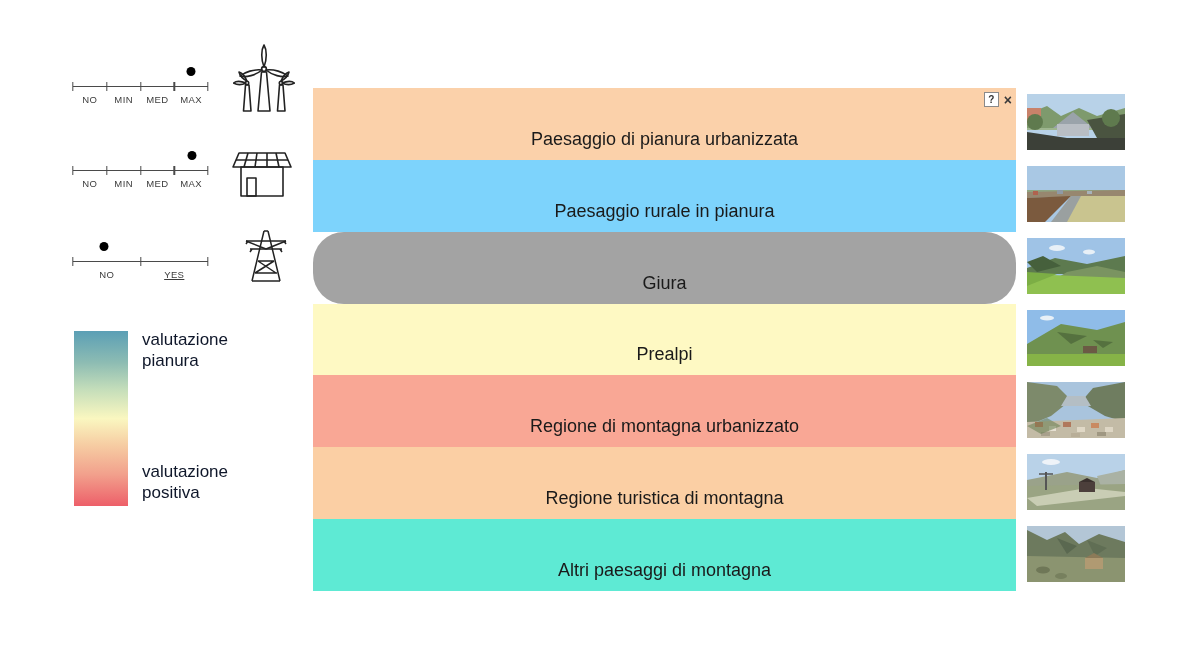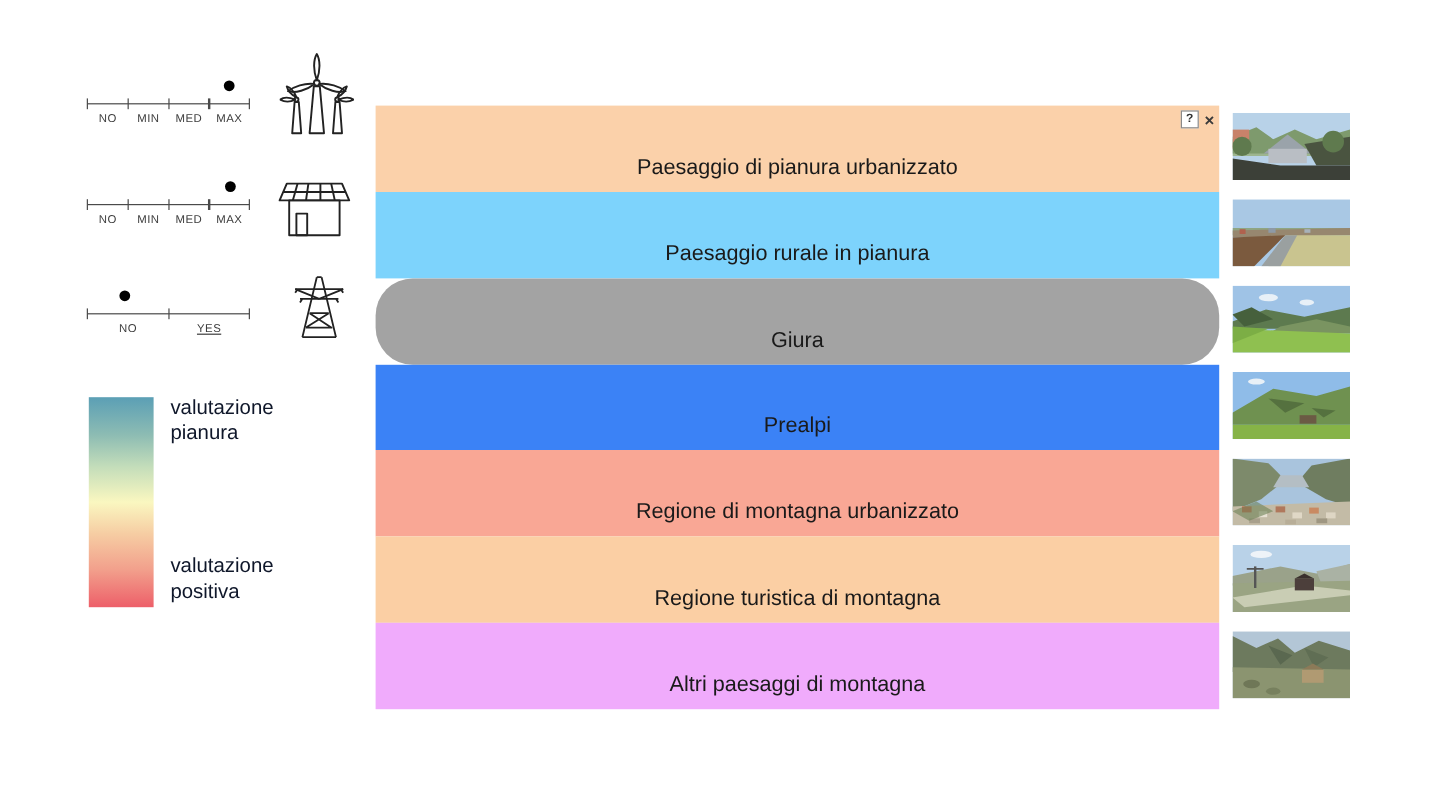--- a/index.html
+++ b/index.html
@@ -146,38 +146,38 @@
     <div>valutazione</div>
     <div>positiva</div>
   </div>
 
   <div class="chart">
     <div class="chart-controls">
       <button class="help-btn">?</button>
       <span class="close-btn">×</span>
     </div>
     <div class="band" style="background-color: rgb(251, 209, 170);">
-      <span class="band-label">Paesaggio di pianura urbanizzato</span>
+      <span class="band-label">Paesaggio di pianura urbanizzata</span>
     </div>
     <div class="band" style="background-color: #7dd3fc;">
       <span class="band-label">Paesaggio rurale in pianura</span>
     </div>
     <div class="band" style="background-color: #a3a3a3; border-radius: 31px;">
       <span class="band-label">Giura</span>
     </div>
-    <div class="band" style="background-color: #3b82f6;">
+    <div class="band" style="background-color: #fef9c3;">
       <span class="band-label">Prealpi</span>
     </div>
     <div class="band" style="background-color: rgb(249, 167, 149);">
       <span class="band-label">Regione di montagna urbanizzato</span>
     </div>
     <div class="band" style="background-color: rgb(251, 207, 164);">
       <span class="band-label">Regione turistica di montagna</span>
     </div>
-    <div class="band" style="background-color: #f0abfc;">
+    <div class="band" style="background-color: #5eead4;">
       <span class="band-label">Altri paesaggi di montagna</span>
     </div>
   </div>
 
   <div class="thumbs">
     <div class="thumb">
       <svg width="98" height="56" viewBox="0 0 98 56">
         <rect width="98" height="56" fill="#b8d2e8"></rect>
         <rect y="22" width="98" height="14" fill="#9db58f"></rect>
         <path d="M0 20 L20 12 L34 22 L52 14 L70 22 L98 14 L98 34 L0 34 Z" fill="#7e9a6d"></path>

